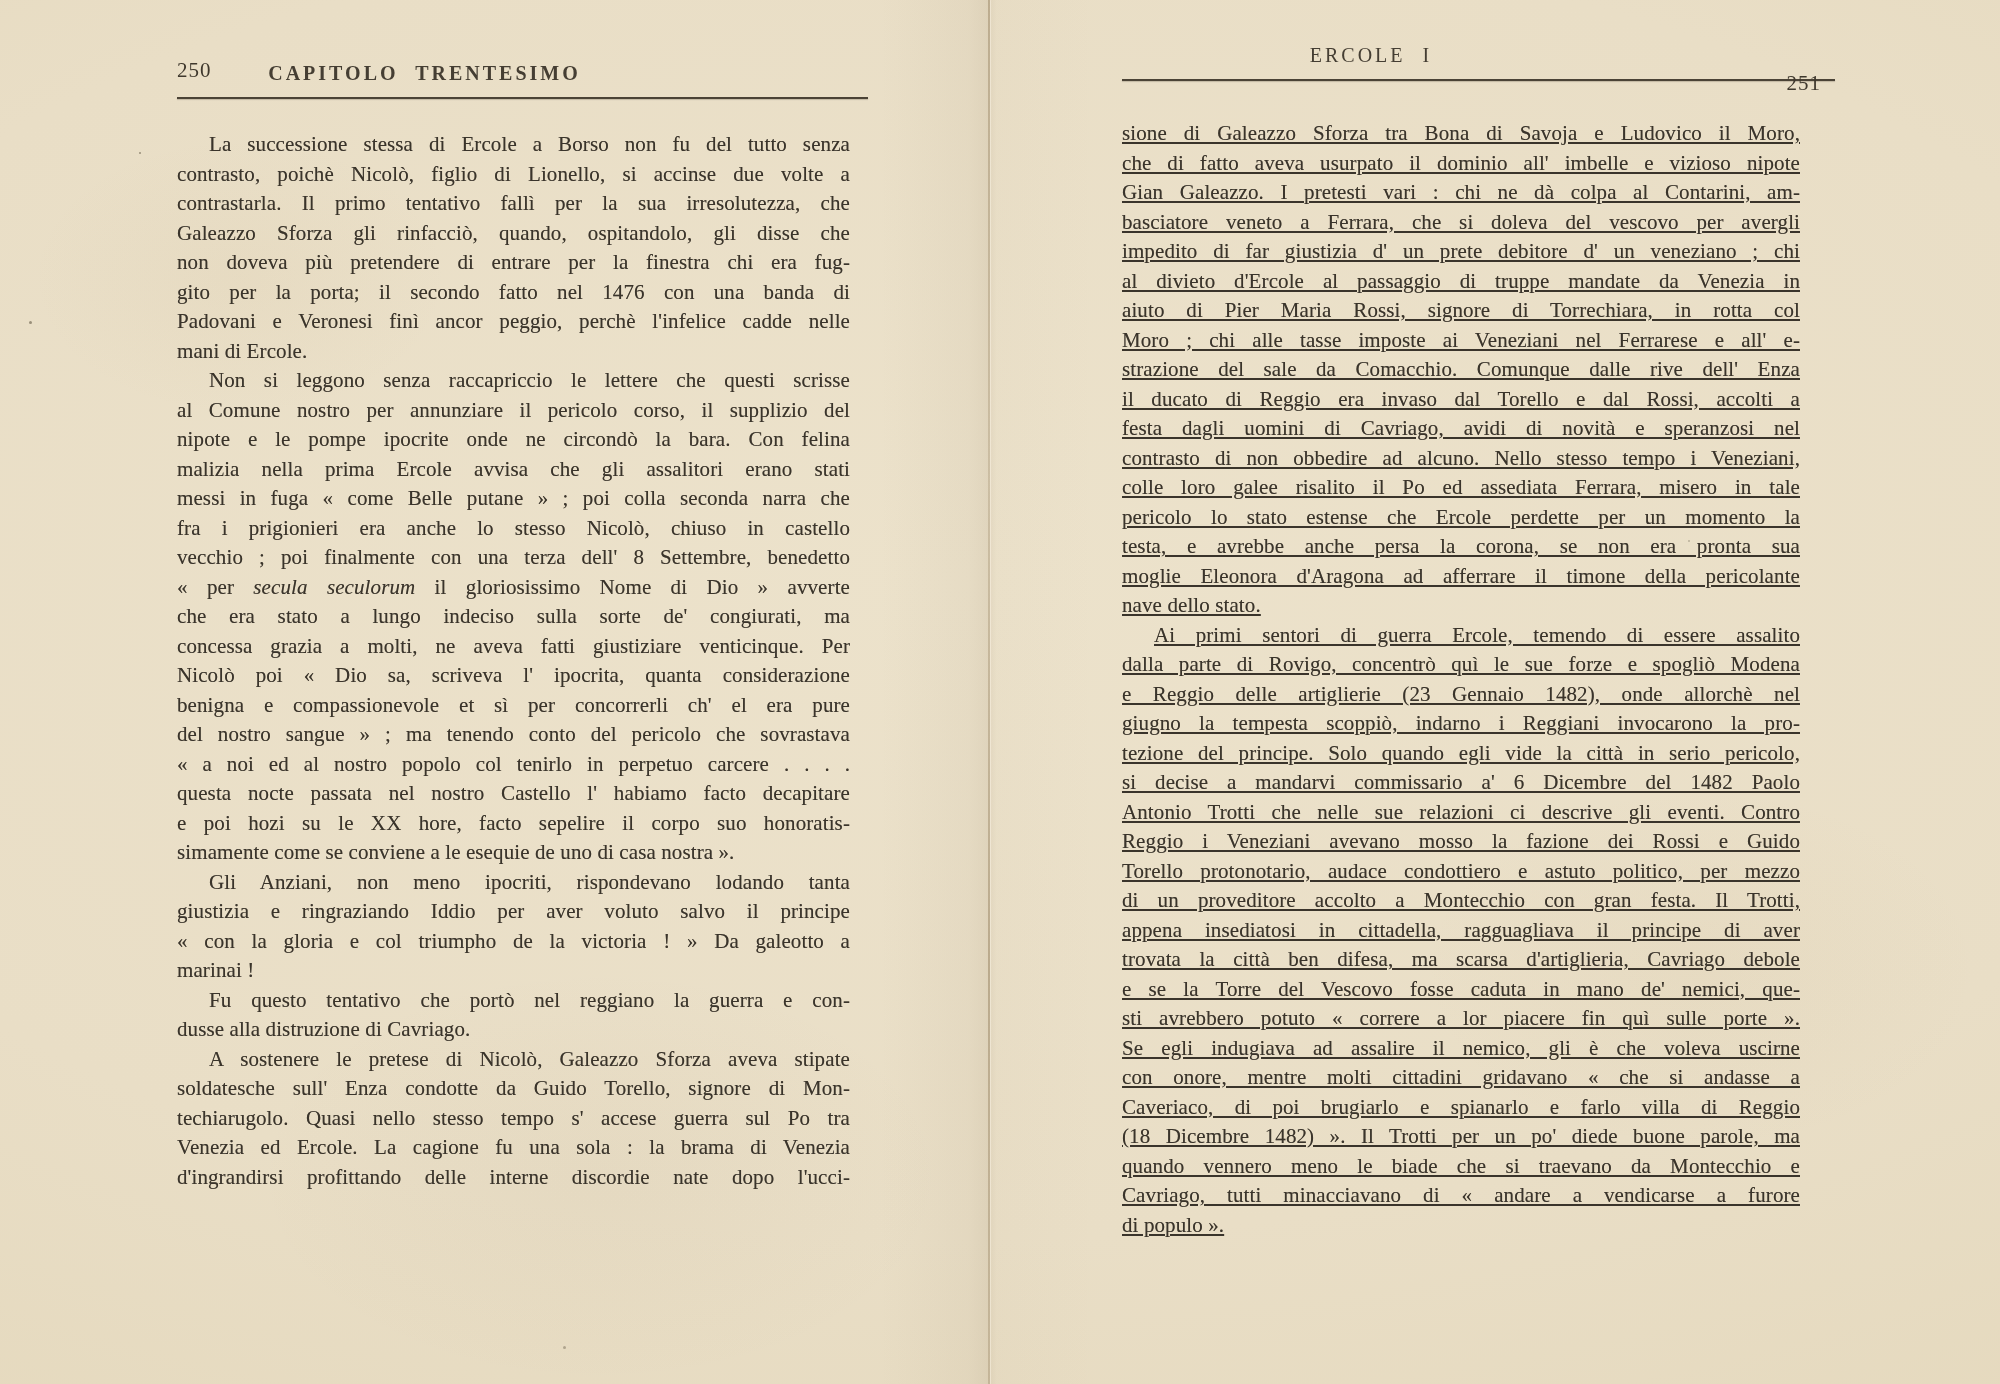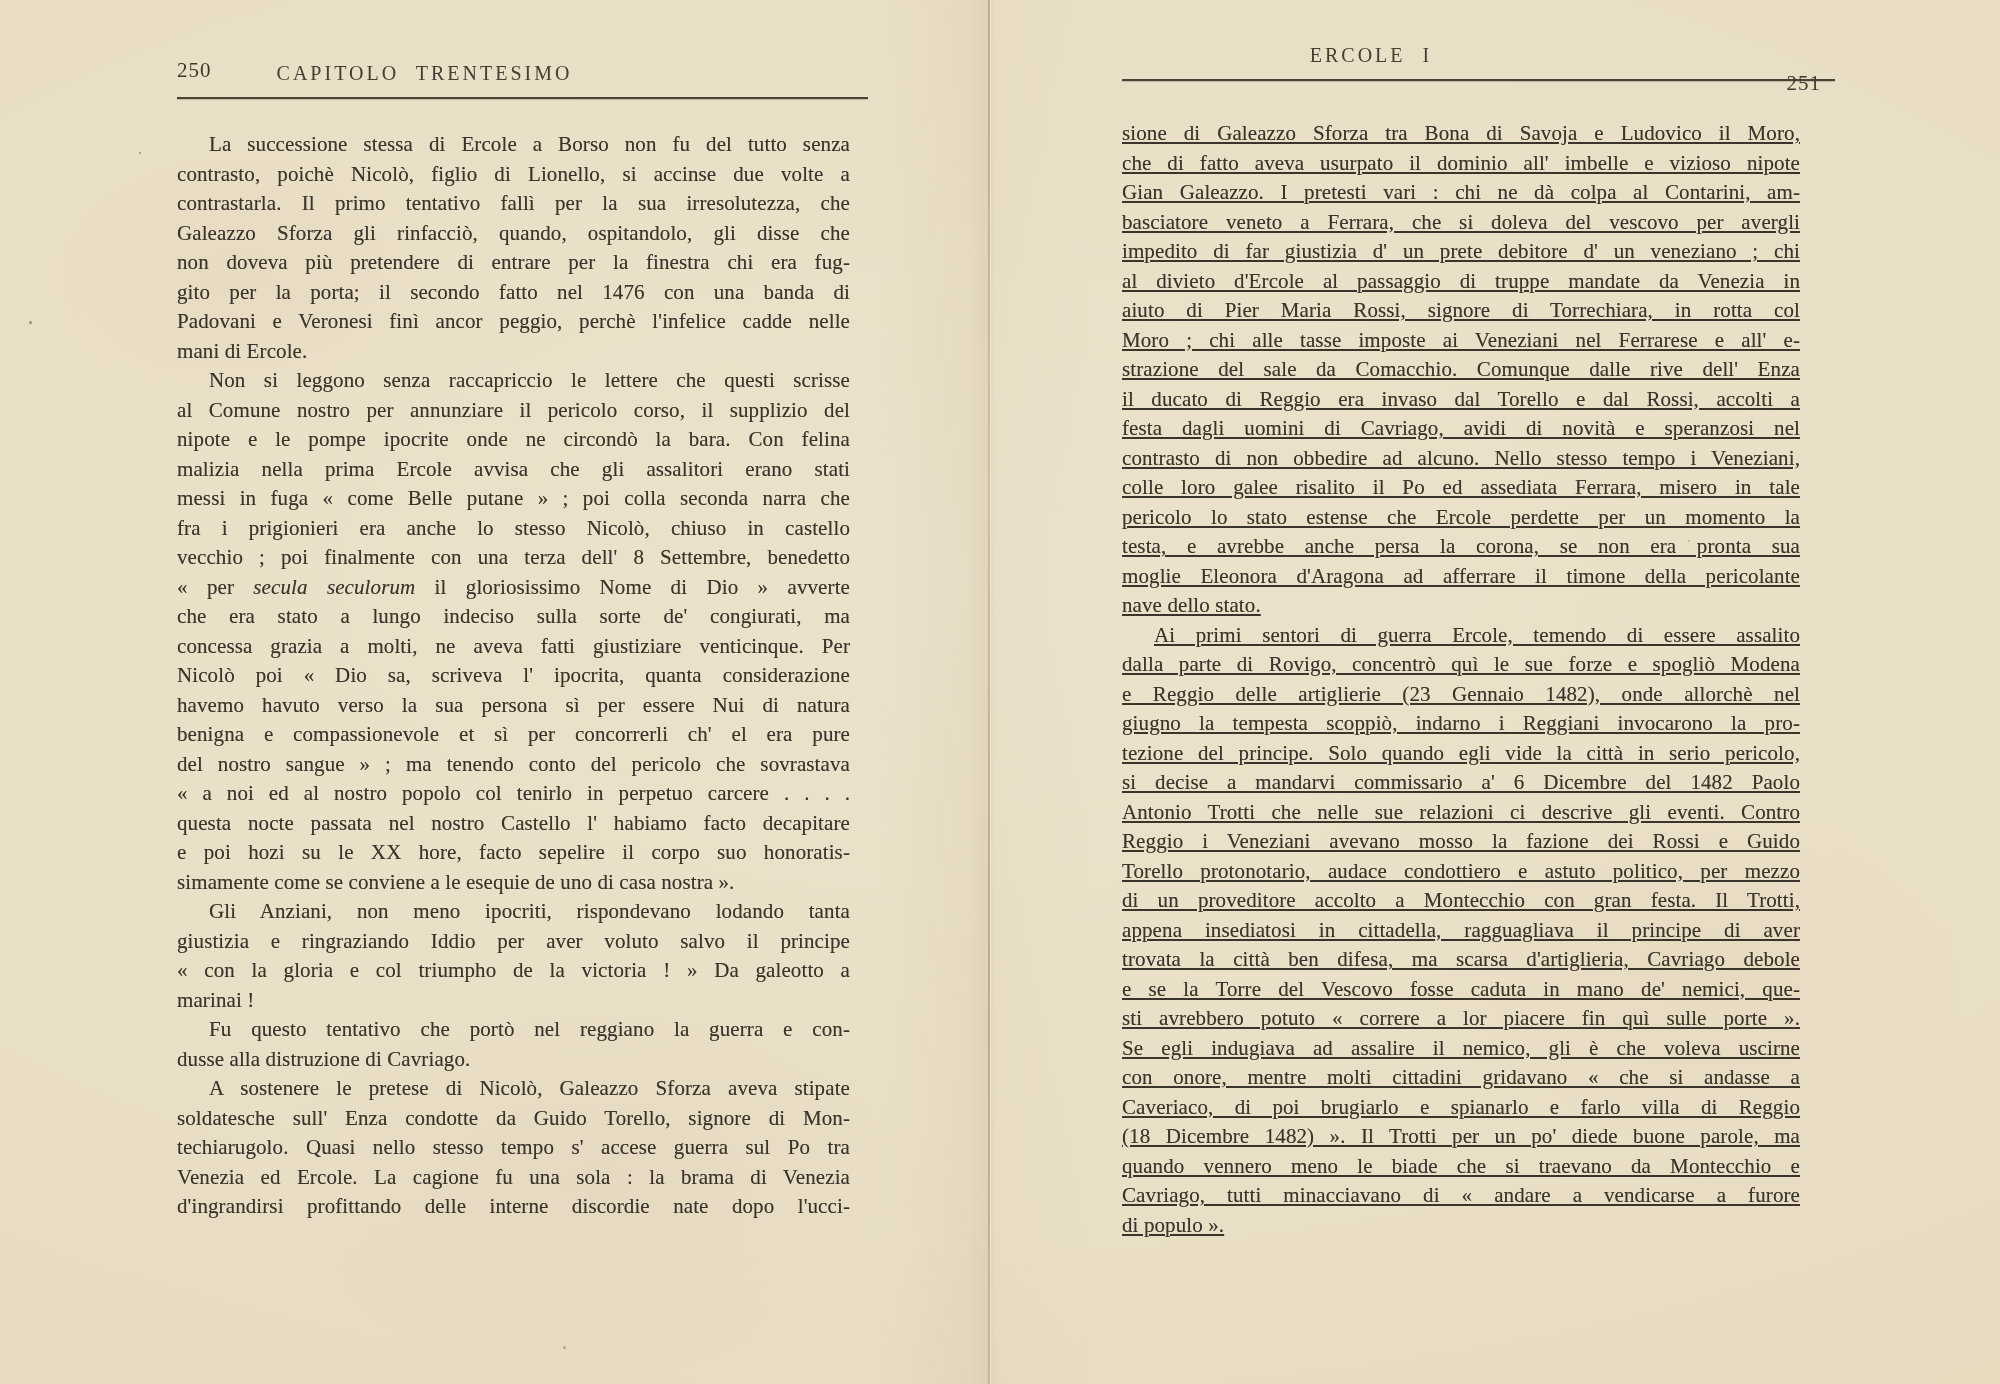--- a/index.html
+++ b/index.html
@@ -53,21 +53,21 @@
     position: absolute; top: 0;
     font-size: 21px; letter-spacing: 1px; color: #3f382d;
   }
   .page-left  .header .num { left: 0; }
   .page-right .header .num { right: 14px; margin-top: 31px; }
   .header .title {
     text-align: center;
     font-size: 20px; letter-spacing: 3px; word-spacing: 9px;
     padding-top: 4px; color: #453e33;
   }
-  .page-left  .header .title { padding-right: 196px; }
+  .page-left  .header .title { padding-right: 196px; font-weight: bold; }
   .page-right .header .title { padding-right: 215px; }
 
   .rule { height: 2px; margin-top: 9px; background: #4b4336; box-shadow: 0 1px 1px rgba(75,67,54,0.25); }
 
   .page-left  .body { padding-top: 31px; padding-right: 18px; }
   .page-right .body { padding-top: 38px; padding-right: 35px; text-decoration: underline; }
 
   .line {
     font-size: 21px; line-height: 29.5px;
     letter-spacing: 0.1px;
@@ -111,21 +111,20 @@
       <div class="line">al Comune nostro per annunziare il pericolo corso, il supplizio del</div>
       <div class="line">nipote e le pompe ipocrite onde ne circondò la bara. Con felina</div>
       <div class="line">malizia nella prima Ercole avvisa che gli assalitori erano stati</div>
       <div class="line">messi in fuga « come Belle putane » ; poi colla seconda narra che</div>
       <div class="line">fra i prigionieri era anche lo stesso Nicolò, chiuso in castello</div>
       <div class="line">vecchio ; poi finalmente con una terza dell' 8 Settembre, benedetto</div>
       <div class="line">« per <i>secula seculorum</i> il gloriosissimo Nome di Dio » avverte</div>
       <div class="line">che era stato a lungo indeciso sulla sorte de' congiurati, ma</div>
       <div class="line">concessa grazia a molti, ne aveva fatti giustiziare venticinque. Per</div>
       <div class="line">Nicolò poi « Dio sa, scriveva l' ipocrita, quanta considerazione</div>
-      <div class="line">havemo havuto verso la sua persona sì per essere Nui di natura</div>
       <div class="line">benigna e compassionevole et sì per concorrerli ch' el era pure</div>
       <div class="line">del nostro sangue » ; ma tenendo conto del pericolo che sovrastava</div>
       <div class="line">« a noi ed al nostro popolo col tenirlo in perpetuo carcere . . . .</div>
       <div class="line">questa nocte passata nel nostro Castello l' habiamo facto decapitare</div>
       <div class="line">e poi hozi su le XX hore, facto sepelire il corpo suo honoratis-</div>
       <div class="line end">simamente come se conviene a le esequie de uno di casa nostra ».</div>
       <div class="line first">Gli Anziani, non meno ipocriti, rispondevano lodando tanta</div>
       <div class="line">giustizia e ringraziando Iddio per aver voluto salvo il principe</div>
       <div class="line">« con la gloria e col triumpho de la victoria ! » Da galeotto a</div>
       <div class="line end">marinai !</div>

